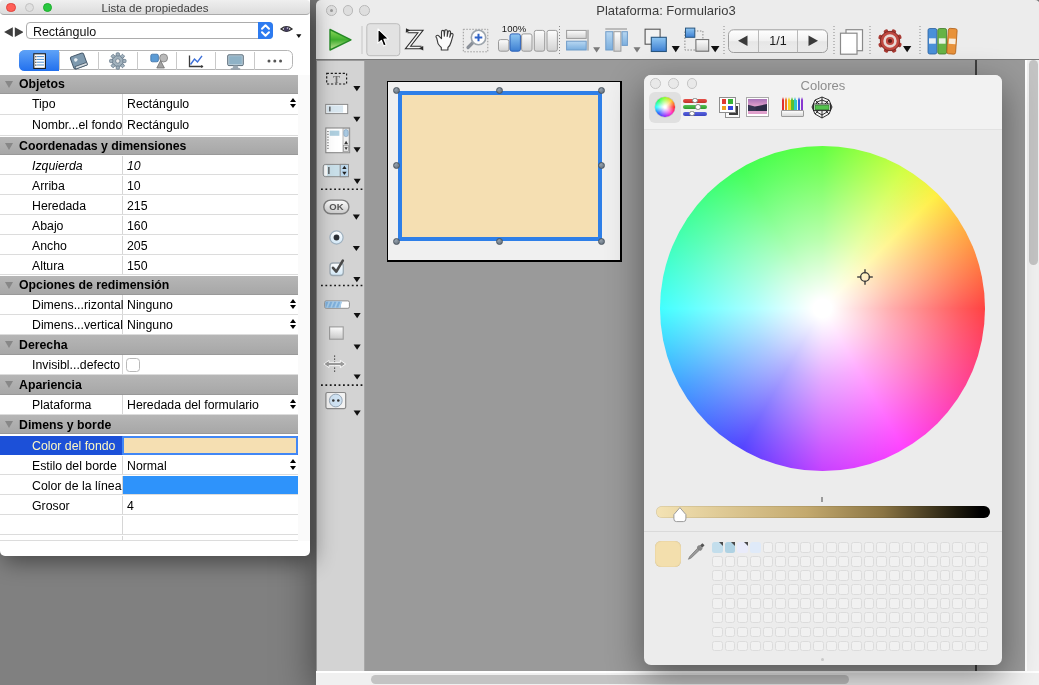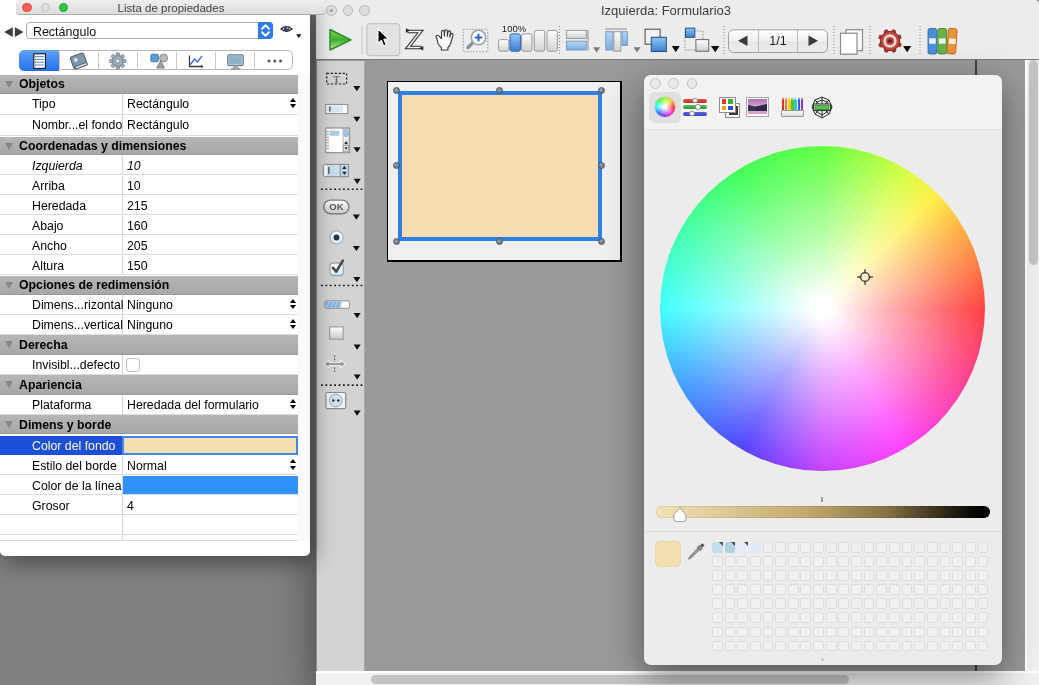--- a/index.html
+++ b/index.html
@@ -20,21 +20,21 @@
 .hdl { position:absolute; width:7px; height:7px; border-radius:50%; background:radial-gradient(circle at 35% 30%, #97a2ad, #5d6a77); border:0.5px solid #4a5560; }
 
 #vsb { position:absolute; left:709px; top:60px; width:15px; height:611px; background:#f0f0f0; border-left:2px solid #fff; }
 #vsb .thumb { position:absolute; left:1.5px; top:0px; width:9px; height:205px; background:#c3c3c3; border-radius:5px; }
 #hsb { position:absolute; left:0; top:671px; width:724px; height:14px; background:#f0f0f0; border-top:2px solid #fff; }
 #hsb .thumb { position:absolute; left:55px; top:2px; width:478px; height:8.5px; background:#c3c3c3; border-radius:4.5px; }
 #darkline { position:absolute; left:659px; top:60px; width:1.5px; height:611px; background:#3f3f3f; }
 
 
 #props { position:absolute; left:0; top:0; width:310px; height:556px; background:#fff; border-radius:0 0 5px 5px; box-shadow:3px 6px 22px rgba(0,0,0,.45); }
-#ptitle { position:absolute; left:16px; top:0; width:310px; height:15px; background:linear-gradient(#efefef,#dcdcdc); border-bottom:1px solid #ababab; border-radius:4px;text-decoration:underline; }
+#ptitle { position:absolute; left:0; top:0; width:310px; height:15px; background:linear-gradient(#efefef,#dcdcdc); border-bottom:1px solid #ababab; border-radius:4px;text-decoration:underline; }
 #ptitle .t { position:absolute; top:1.5px; width:100%; text-align:center; font-size:11.5px; color:#3f3f3f; }
 #ptitle .c { position:absolute; top:2.9px; width:9.2px; height:9.2px; border-radius:50%; }
 #props .whitezone { position:absolute; left:0; top:16px; width:310px; height:58.5px; background:#fff; }
 
 #dd { position:absolute; left:25.9px; top:22.4px; width:247px; height:17px; background:#fff; border:1px solid #acacac; border-radius:4px; }
 #dd .txt { position:absolute; left:6px; top:1.5px; font-size:12.5px; color:#111; }
 #dd .step { position:absolute; right:-1px; top:-1px; width:15px; height:17px; background:#2d7bf0; border-radius:0 4px 4px 0; }
 
 #segc { position:absolute; left:18.5px; top:49.5px; width:274px; height:20.3px; background:#fff; border:1px solid #b5b5b5; border-radius:5.5px; }
 #segc .sep { position:absolute; top:0; width:1px; height:18.3px; background:#c9c9c9; }
@@ -70,21 +70,21 @@
 </style>
 </head>
 <body>
 
 <div id="win">
   <div class="tlc" style="left:10px;">
       <div style="position:absolute;left:2.8px;top:2.8px;width:3px;height:3px;border-radius:50%;background:#9a9a9a;"></div>
     </div>
   <div class="tlc" style="left:26.5px;"></div>
   <div class="tlc" style="left:43px;"></div>
-  <div class="wtitle">Izquierda: Formulario3</div>
+  <div class="wtitle">Plataforma: Formulario3</div>
   <div class="winbody"></div>
   <div id="darkline"></div>
   <div id="palette"></div>
   <svg id="palicons" style="position:absolute;left:3px;top:60px;width:46px;height:612px;">
       <defs>
         <linearGradient id="pgb" x1="0" y1="0" x2="0" y2="1">
           <stop offset="0" stop-color="#fefefe"></stop>
           <stop offset="1" stop-color="#c9c9c9"></stop>
         </linearGradient>
         <linearGradient id="pgc" x1="0" y1="0" x2="0" y2="1">
@@ -482,20 +482,21 @@
         <circle cx="254.8" cy="10" r="1.5" fill="#555"></circle>
         <circle cx="260.6" cy="10" r="1.5" fill="#555"></circle>
       </svg>
     </div>
 </div>
 
 <div id="colors">
   <div class="c" style="left:6.3px;"></div>
   <div class="c" style="left:24.6px;"></div>
   <div class="c" style="left:43px;"></div>
+  <div class="ctitle">Colores</div>
   <div style="position:absolute;left:0;top:0;width:358.5px;height:54.5px;background:#f2f2f2;border-radius:7px 7px 0 0;border-bottom:1px solid #e2e2e2;"></div>
   <div id="cwheelbtn"></div>
   <svg id="ctoolicons" style="position:absolute;left:0;top:14px;width:358px;height:36px;"></svg>
   <div id="wheel"></div>
   <svg id="xhair" style="position:absolute;left:212px;top:193px;width:18px;height:18px;">
       <g stroke="#3c3c3c" stroke-width="1.4" fill="none">
         <circle cx="9" cy="9" r="4.4"></circle>
         <line x1="9" y1="1.2" x2="9" y2="5.2"></line>
         <line x1="9" y1="12.8" x2="9" y2="16.8"></line>
         <line x1="1.2" y1="9" x2="5.2" y2="9"></line>

